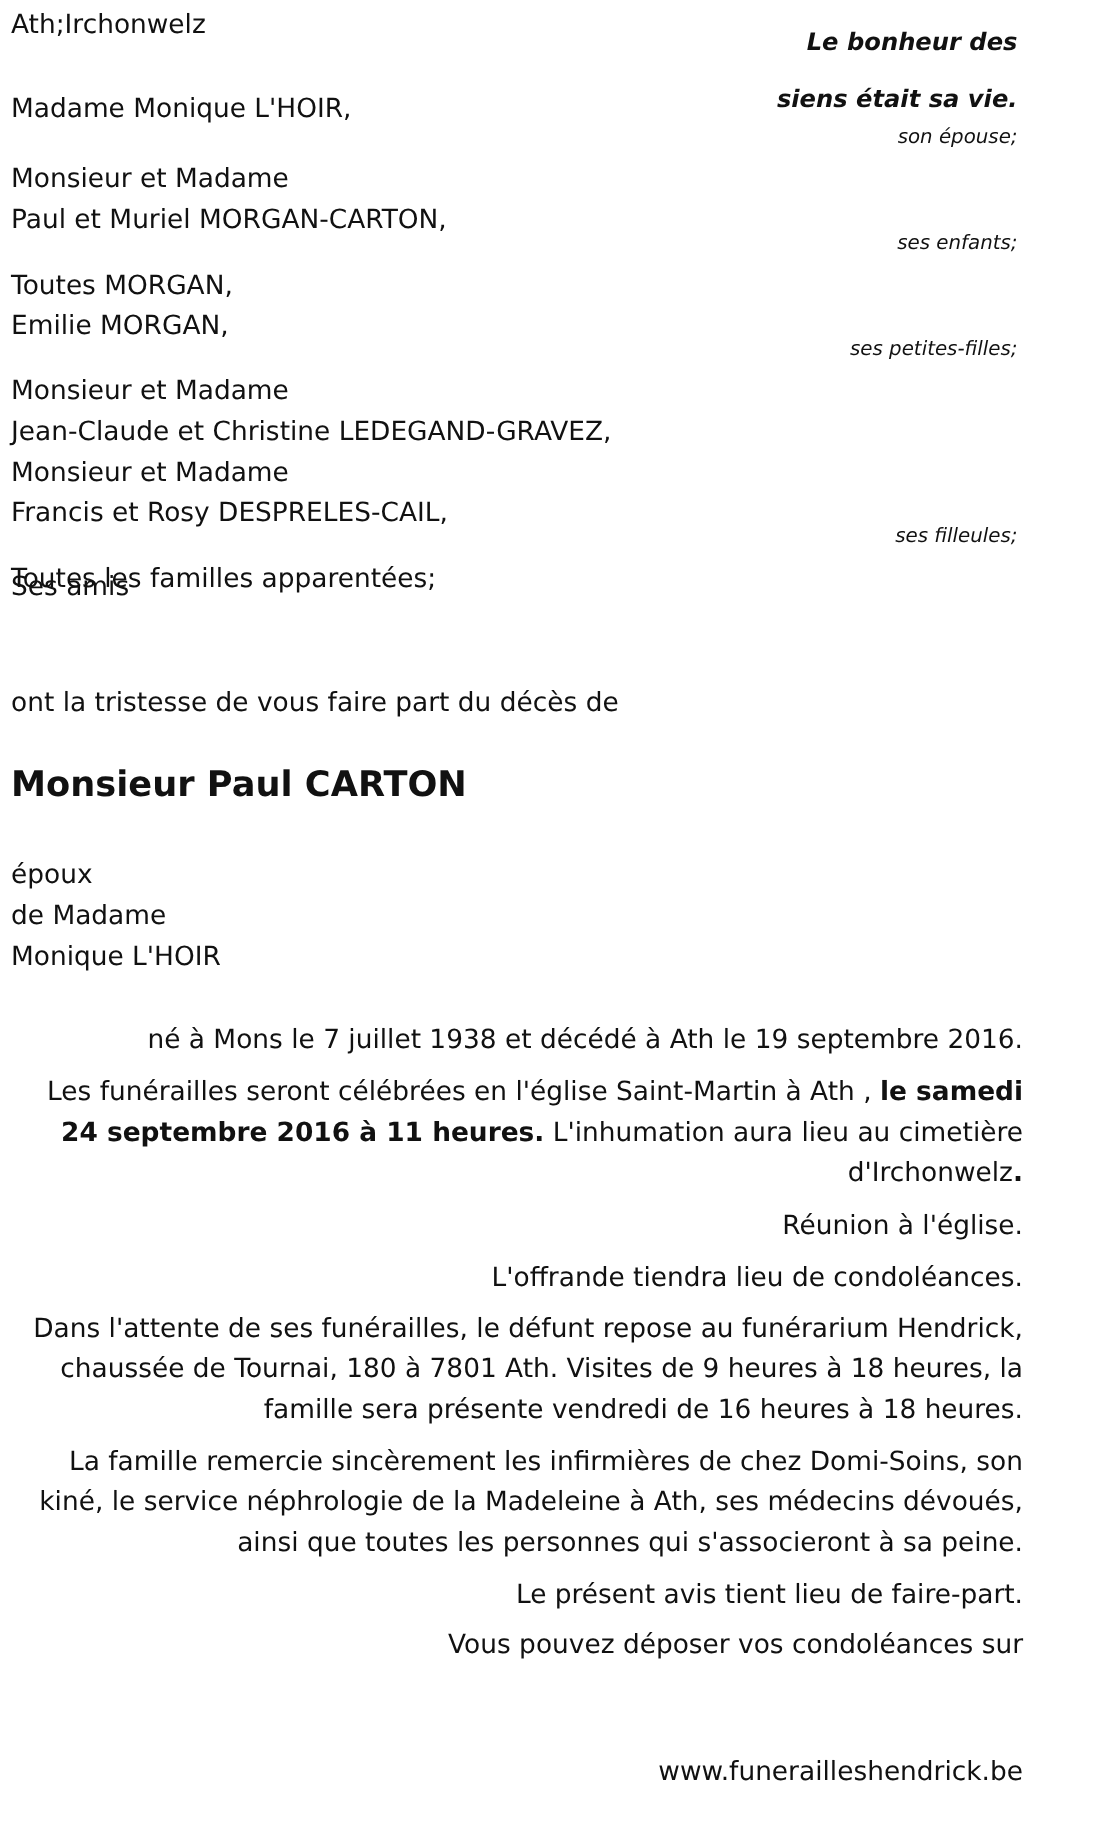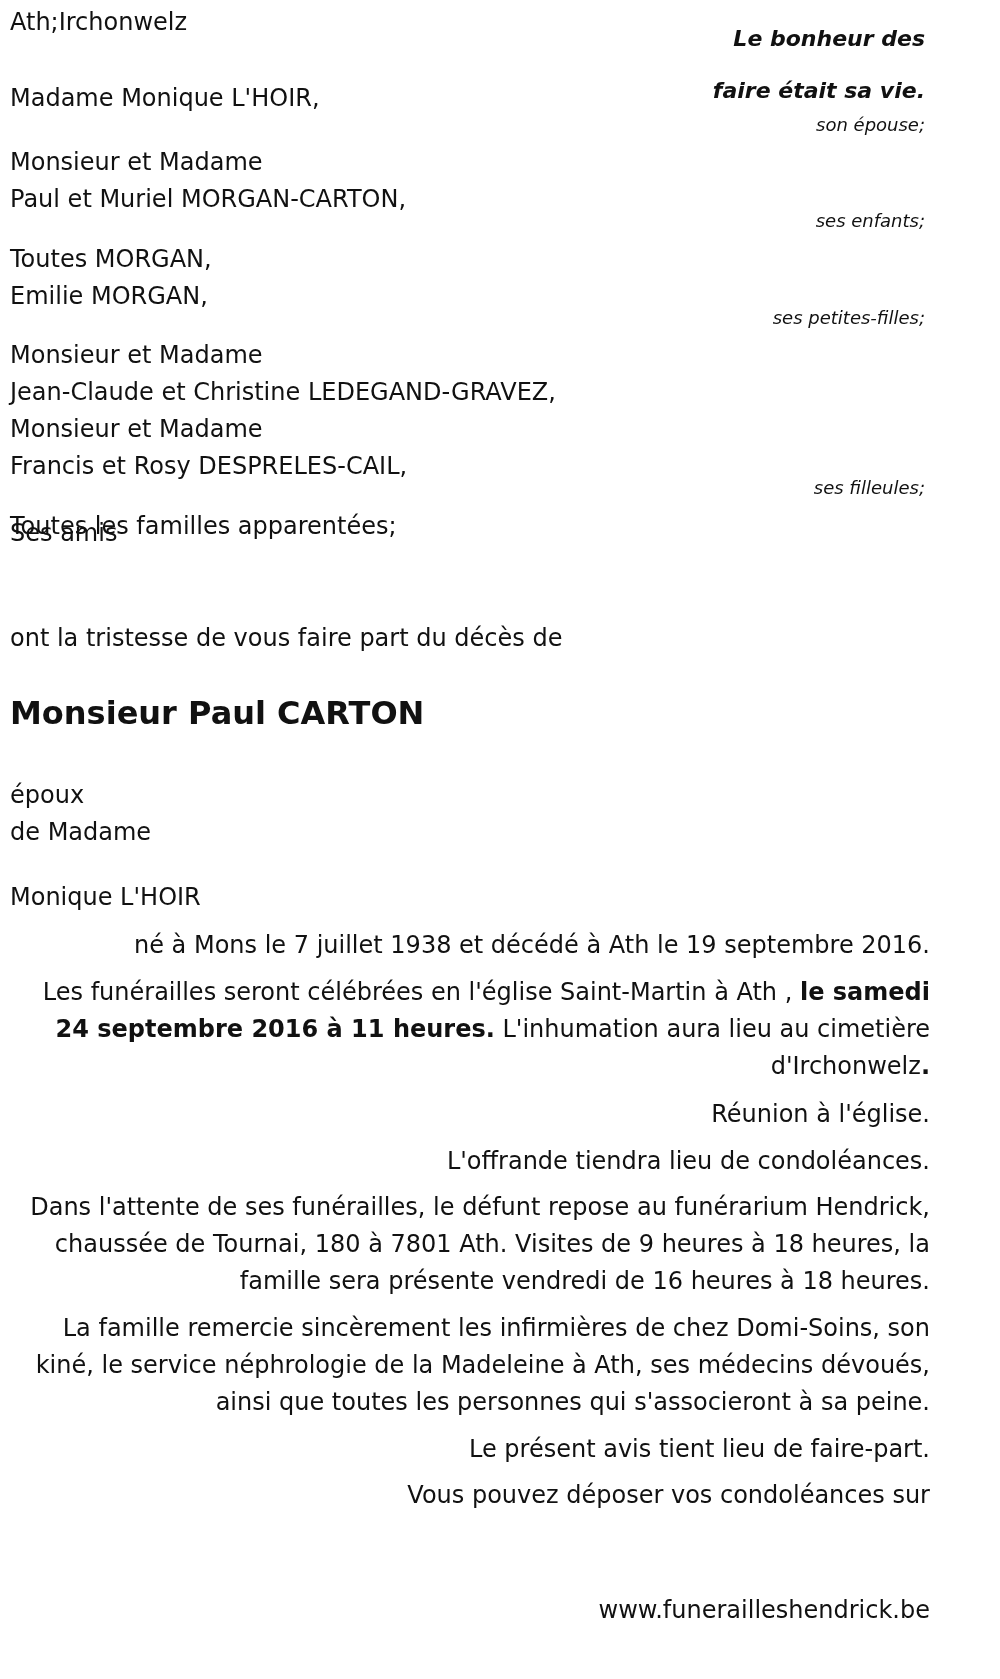--- a/index.html
+++ b/index.html
@@ -17,21 +17,21 @@
   .name { font-weight: bold; font-size: 32px; }
   .para { position: absolute; left: 10px; width: 920px; line-height: 37px; white-space: normal; text-align: right; }
   b { font-weight: bold; }
 </style>
 </head>
 <body>
 
 <div class="abs left" style="top:8px;">Ath;Irchonwelz</div>
 
 <div class="abs right motto" style="top:26px;">Le bonheur des</div>
-<div class="abs right motto" style="top:78px;">faire était sa vie.</div>
+<div class="abs right motto" style="top:78px;">siens était sa vie.</div>
 
 <div class="abs left" style="top:84px;">Madame Monique L'HOIR,</div>
 <div class="abs right it rel" style="top:114px;">son épouse;</div>
 
 <div class="abs left" style="top:148px;">Monsieur et Madame</div>
 <div class="abs left" style="top:185px;">Paul et Muriel MORGAN-CARTON,</div>
 <div class="abs right it rel" style="top:210px;">ses enfants;</div>
 
 <div class="abs left" style="top:245px;">Toutes MORGAN,</div>
 <div class="abs left" style="top:282px;">Emilie MORGAN,</div>
@@ -45,21 +45,21 @@
 
 <div class="abs left" style="top:512px;">Toutes les familles apparentées;</div>
 <div class="abs left" style="top:519px;">Ses amis</div>
 
 <div class="abs left" style="top:624px;">ont la tristesse de vous faire part du décès de</div>
 
 <div class="abs left name" style="top:694px;">Monsieur Paul CARTON</div>
 
 <div class="abs left" style="top:781px;">époux</div>
 <div class="abs left" style="top:818px;">de Madame</div>
-<div class="abs left" style="top:855px;margin-top:28px;">Monique L'HOIR</div>
+<div class="abs left" style="top:855px;">Monique L'HOIR</div>
 
 <div class="para" style="top:927px;">né à Mons le 7 juillet 1938 et décédé à Ath le 19 septembre 2016.</div>
 
 <div class="para" style="top:974px;"><span>Les funérailles seront célébrées en l'église Saint-Martin à Ath , </span><b>le samedi 24 septembre 2016 à 11 heures.</b><span> L'inhumation aura lieu au cimetière d'Irchonwelz</span><b>.</b></div>
 
 <div class="para" style="top:1096px;">Réunion à l'église.</div>
 <div class="para" style="top:1143px;">L'offrande tiendra lieu de condoléances.</div>
 <div class="para" style="top:1189px;">Dans l'attente de ses funérailles, le défunt repose au funérarium Hendrick, chaussée de Tournai, 180 à 7801 Ath. Visites de 9 heures à 18 heures, la famille sera présente vendredi de 16 heures à 18 heures.</div>
 <div class="para" style="top:1310px;">La famille remercie sincèrement les infirmières de chez Domi-Soins, son kiné, le service néphrologie de la Madeleine à Ath, ses médecins dévoués, ainsi que toutes les personnes qui s'associeront à sa peine.</div>
 <div class="para" style="top:1431px;">Le présent avis tient lieu de faire-part.</div>

